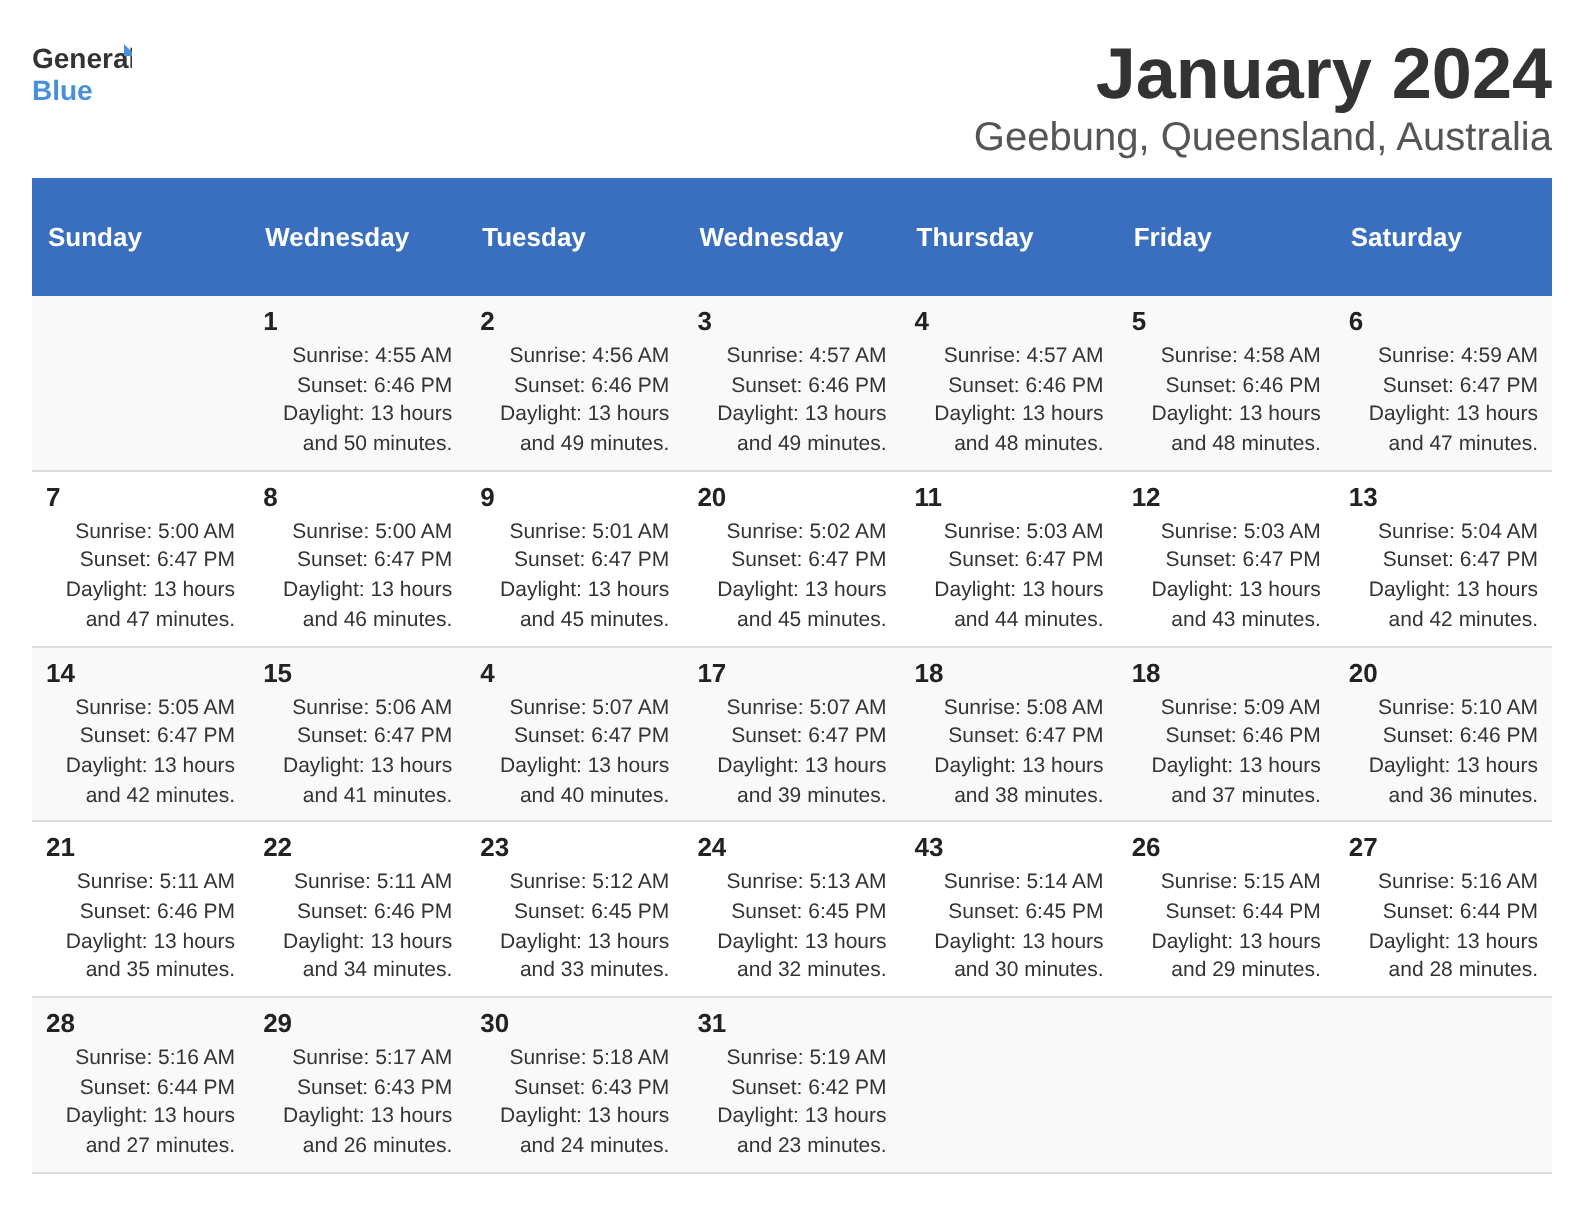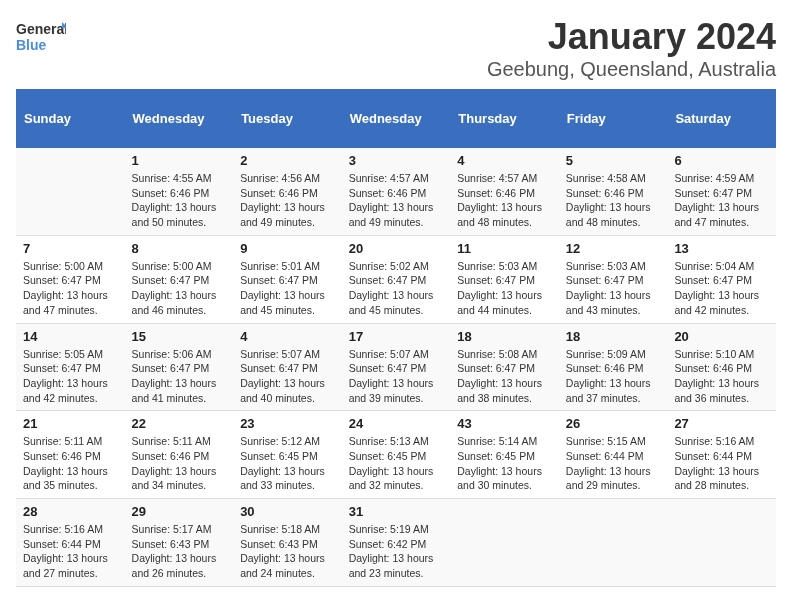--- a/index.html
+++ b/index.html
@@ -65,20 +65,21 @@
     .day-num {
       font-weight: bold;
       font-size: 13px;
       margin-bottom: 3px;
       color: #222;
     }
     .day-info {
       color: #333;
       font-size: 10.5px;
       line-height: 1.4;
+      text-align: right;
     }
   </style>
 </head>
 <body>
 
 <div class="header">
   <div class="logo">
   <svg width="50" height="40" viewBox="0 0 50 40">
     <text x="0" y="18" font-size="14" font-weight="bold" font-family="Arial" fill="#333">General</text>
     <text x="0" y="34" font-size="14" font-weight="bold" font-family="Arial" fill="#4a90d9">Blue</text>

